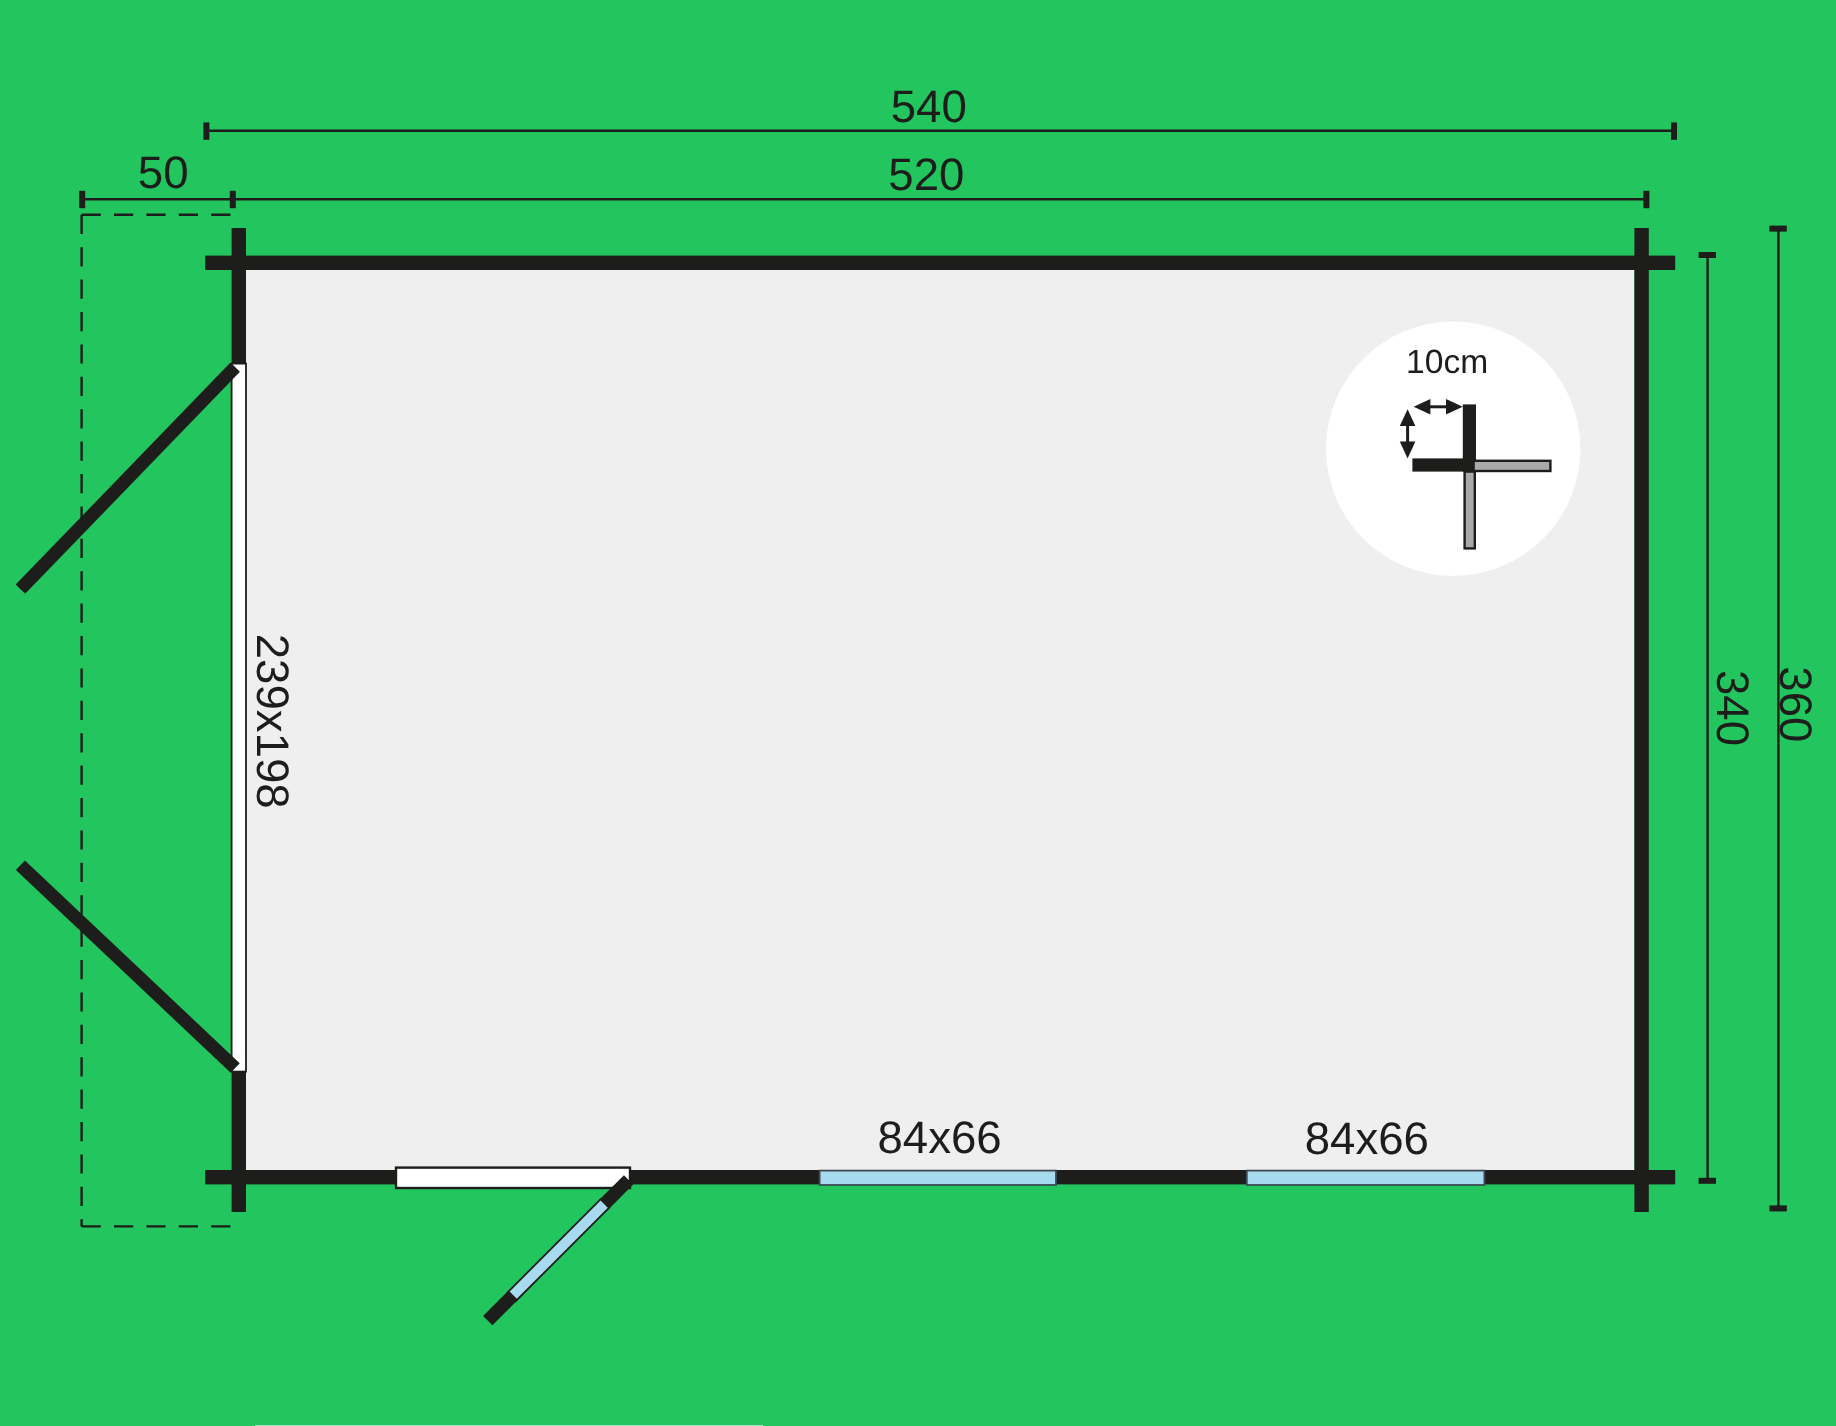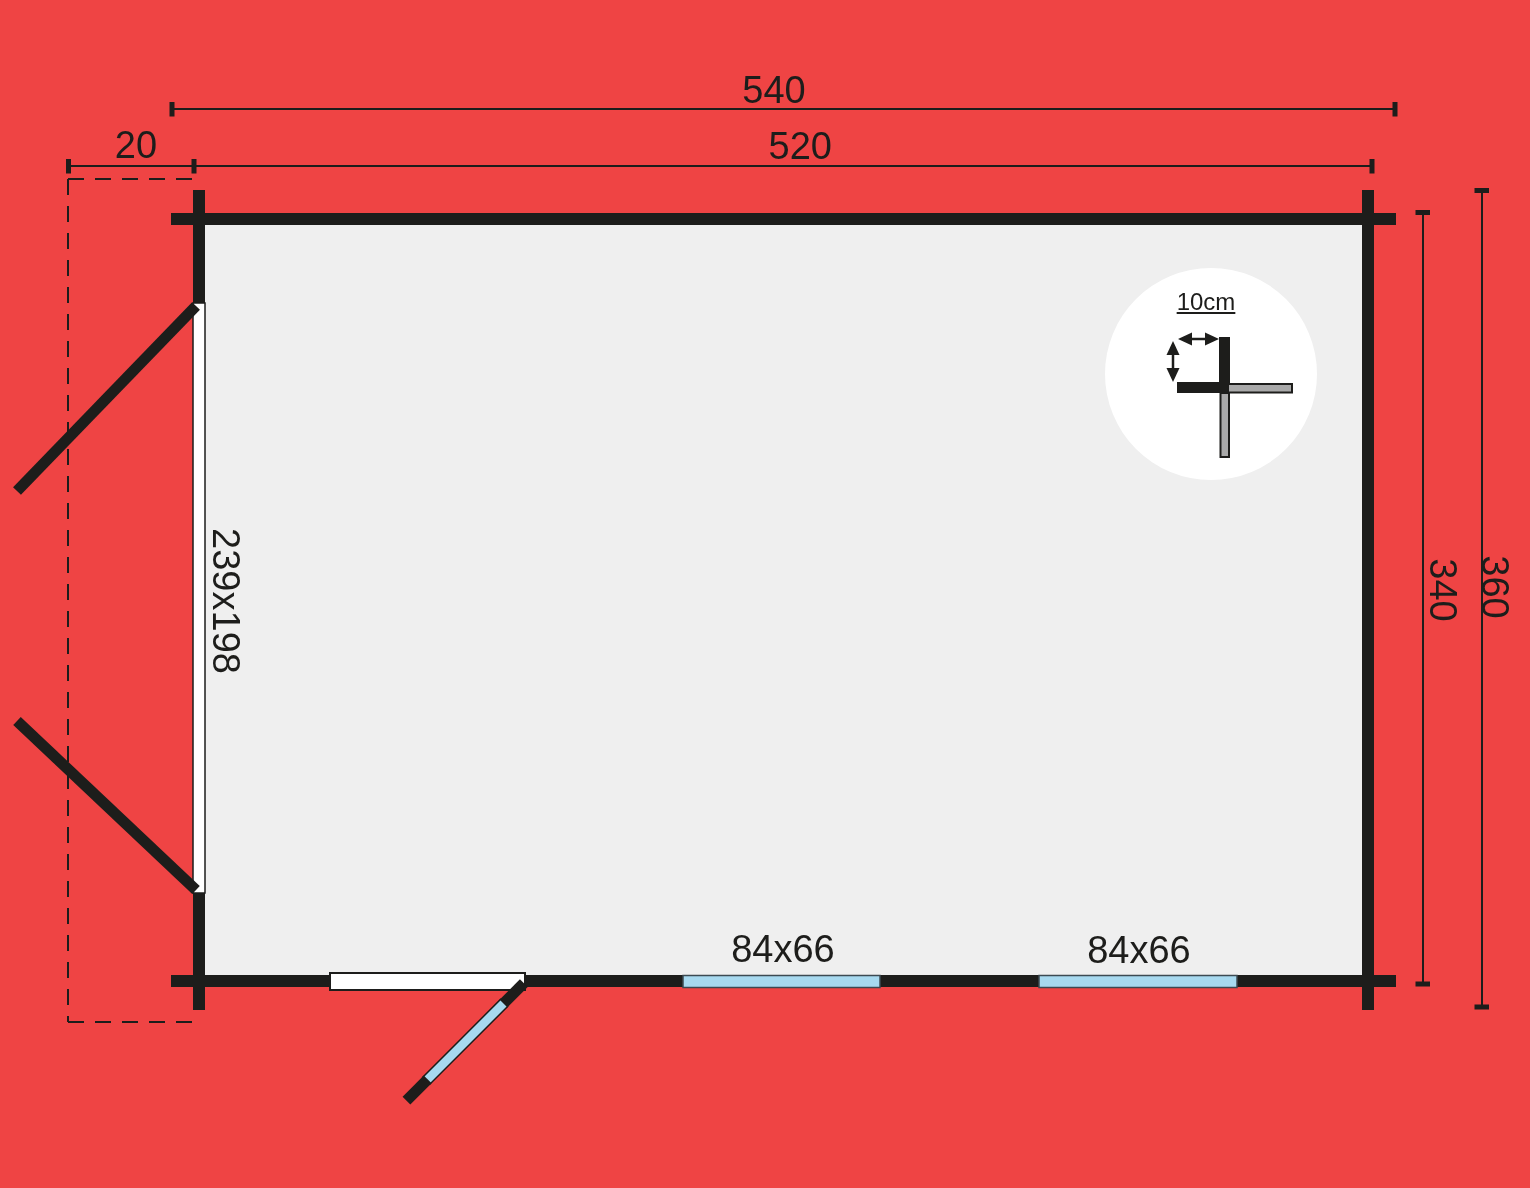--- a/index.html
+++ b/index.html
@@ -1,33 +1,33 @@
 <!DOCTYPE html>
 <html><head>
 <meta charset="utf-8">
 <style>
   html,body{margin:0;padding:0;background:#ffffff;}
   .canvas{
     position:relative;
     width:1530px;height:1188px;
-    background:#ef4444;
+    background:#22c55e;
     font-family:"Liberation Sans","DejaVu Sans",sans-serif;
     overflow:hidden;
   }
   .canvas svg{position:absolute;left:0;top:0;}
   .lbl{
     position:absolute;
     color:#1d1d1b;
     font-size:38px;
     line-height:40px;
     text-align:center;
     white-space:nowrap;
     letter-spacing:0px;
   }
-  .lbl.small{font-size:24px;line-height:30px;text-decoration:underline;}
+  .lbl.small{font-size:28px;line-height:30px;}
   .rot90{transform:rotate(90deg);transform-origin:center center;}
 </style>
 </head>
 <body>
 
 <div class="canvas">
 
   <svg width="1530" height="1188" viewBox="0 0 1530 1188">
 
     <rect x="205" y="225" width="1157" height="750" fill="#efefef"></rect>
@@ -100,23 +100,23 @@
       <rect x="1369.5" y="159" width="5" height="14.5"></rect>
       <rect x="1415.5" y="210" width="14.5" height="5"></rect>
       <rect x="1415.5" y="981.5" width="14.5" height="5"></rect>
       <rect x="1474.5" y="188" width="14.5" height="5"></rect>
       <rect x="1474.5" y="1004.5" width="14.5" height="5"></rect>
     </g>
   </svg>
 
   <div class="lbl" style="left:714px;top:70px;width:120px;">540</div>
 
-  <div class="lbl" style="left:712px;top:126px;width:120px;text-align:right;">520</div>
+  <div class="lbl" style="left:712px;top:126px;width:120px;">520</div>
 
-  <div class="lbl" style="left:96px;top:125px;width:80px;">20</div>
+  <div class="lbl" style="left:96px;top:125px;width:80px;">50</div>
 
   <div class="lbl rot90" style="left:126px;top:581px;width:200px;">239x198</div>
 
 
   <div class="lbl" style="left:683px;top:929px;width:200px;">84x66</div>
 
   <div class="lbl" style="left:1039px;top:930px;width:200px;">84x66</div>
 
   <div class="lbl rot90" style="left:1383px;top:570px;width:120px;">340</div>
 

